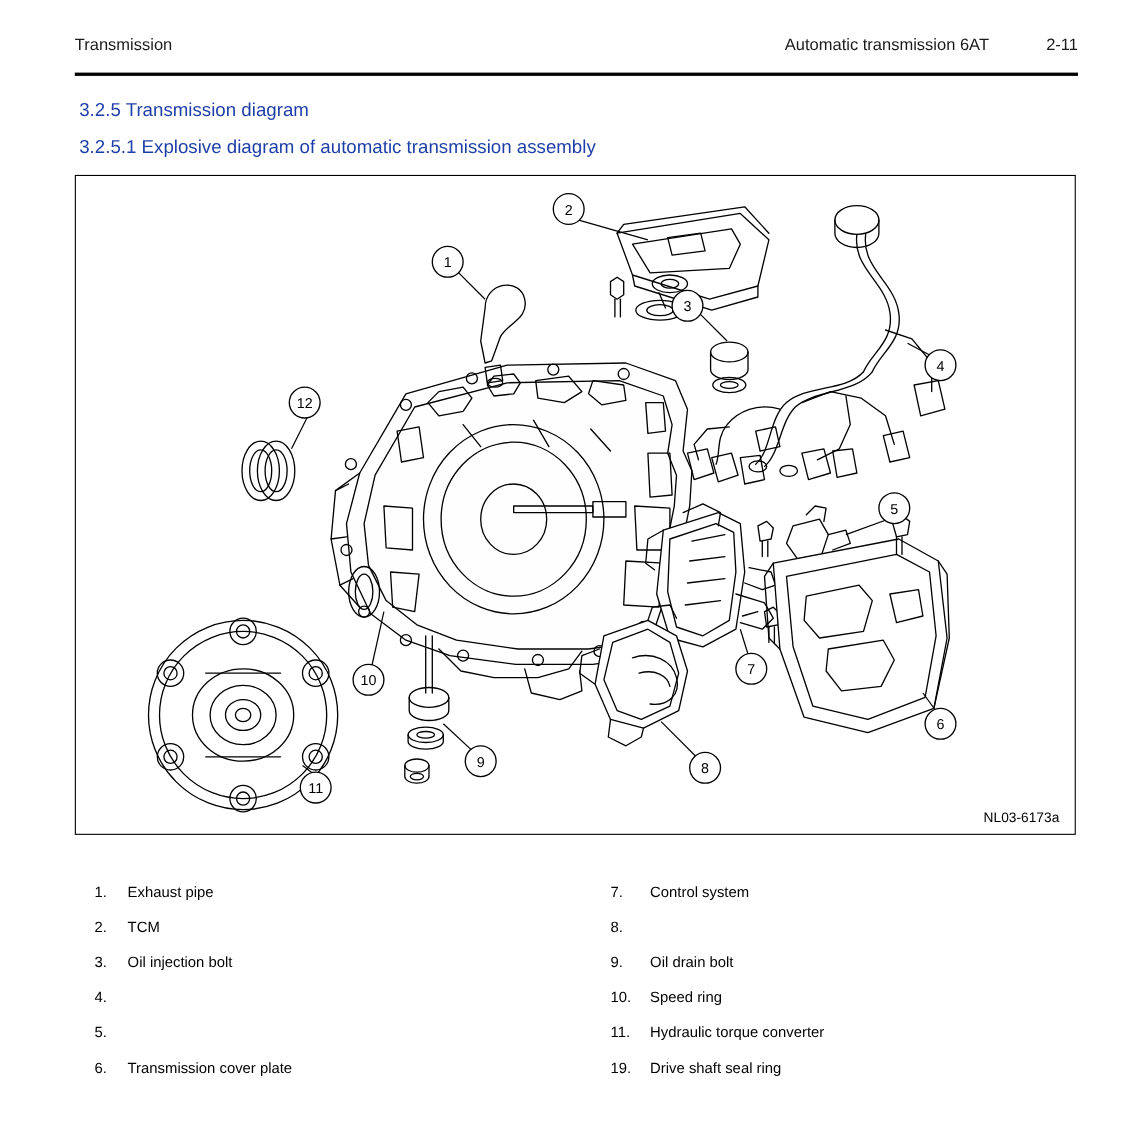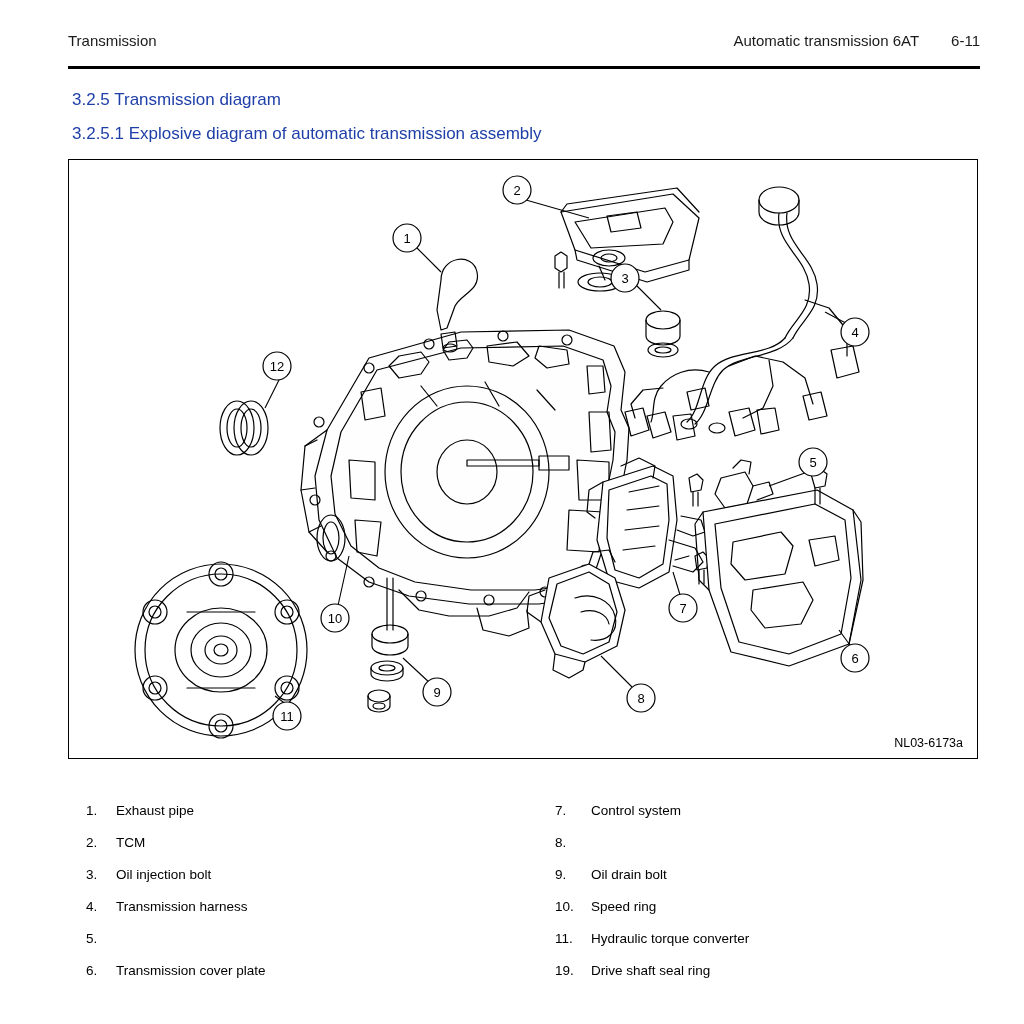--- a/index.html
+++ b/index.html
@@ -32,21 +32,21 @@
     display: flex;
     align-items: flex-start;
     justify-content: space-between;
     font-size: 15px;
     color: #1a1a1a;
   }
   .header-right {
     display: flex;
     align-items: baseline;
   }
-  .header-title-right { margin-right: 32px; }
+  .header-title-right { margin-right: 52px; }
   .header-rule {
     position: absolute;
     left: 64px;
     top: 66px;
     width: 912px;
     height: 3px;
     background: #000;
   }
 
   
@@ -120,21 +120,21 @@
 </style>
 </head>
 <body>
 
 <div class="page">
 
   <div class="header">
     <div>Transmission</div>
     <div class="header-right">
       <div class="header-title-right">Automatic transmission 6AT</div>
-      <div>6-11</div>
+      <div>2-11</div>
     </div>
   </div>
   <div class="header-rule"></div>
 
   <div class="heading1">3.2.5 Transmission diagram</div>
   <div class="heading2">3.2.5.1 Explosive diagram of automatic transmission assembly</div>
 
   <div class="figure">
     <svg width="907" height="597" viewBox="0 0 907 597" xmlns="http://www.w3.org/2000/svg">
       <g fill="none" stroke="#000" stroke-width="1.2" stroke-linejoin="round" stroke-linecap="round">
@@ -429,21 +429,20 @@
       <div class="legend-item">
         <div class="legend-num">2.</div>
         <div class="legend-label">TCM</div>
       </div>
       <div class="legend-item">
         <div class="legend-num">3.</div>
         <div class="legend-label">Oil injection bolt</div>
       </div>
       <div class="legend-item">
         <div class="legend-num">4.</div>
-        <div class="legend-label">Transmission harness</div>
       </div>
       <div class="legend-item">
         <div class="legend-num">5.</div>
       </div>
       <div class="legend-item">
         <div class="legend-num">6.</div>
         <div class="legend-label">Transmission cover plate</div>
       </div>
     </div>
     <div class="legend-col right">

